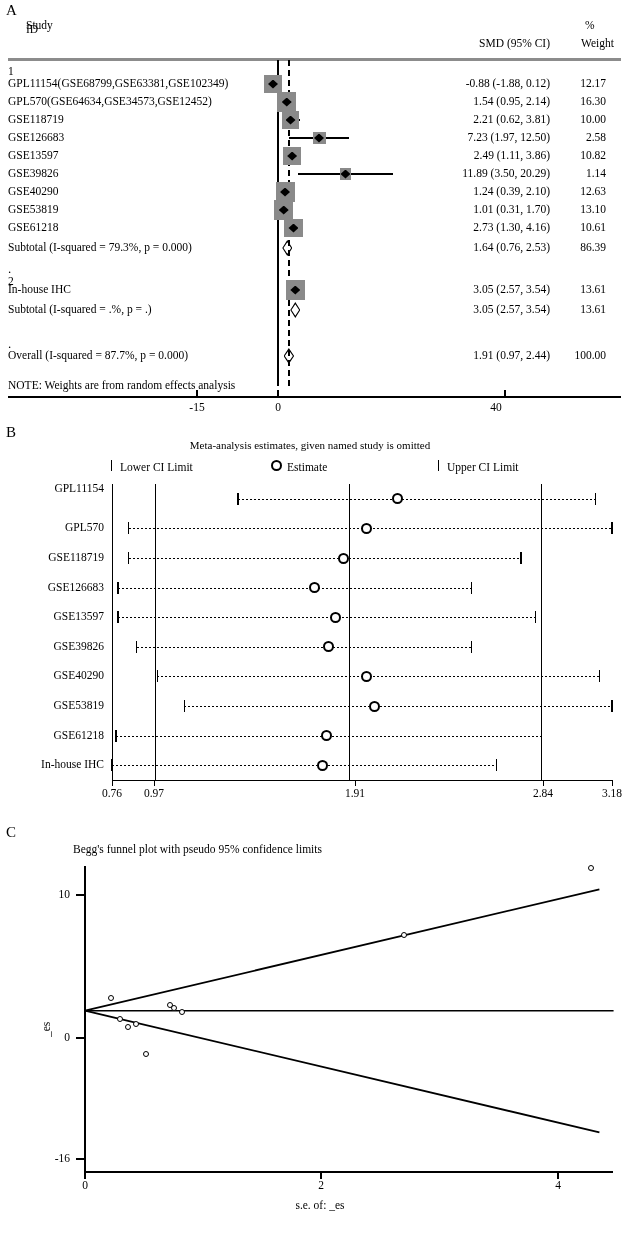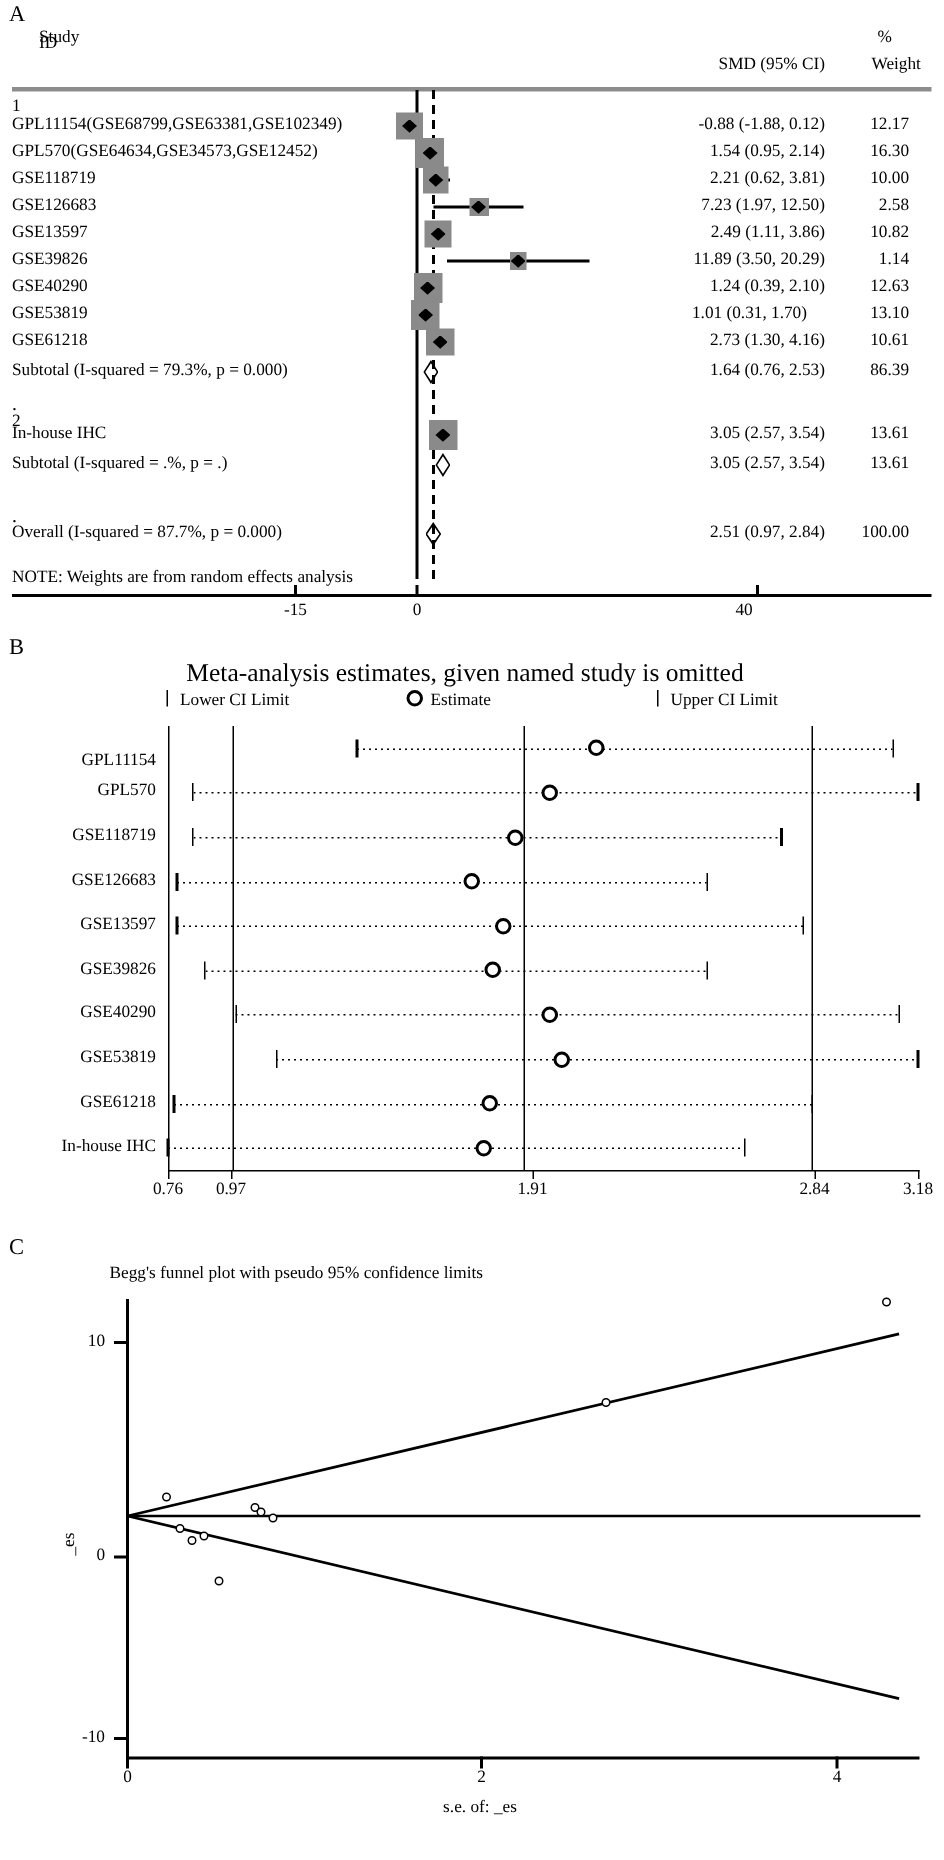--- a/index.html
+++ b/index.html
@@ -105,21 +105,21 @@
       <div class="ci-line" style="left: 297.863px; top: 173px; width: 95.2832px;"></div>
       <div class="box" style="left: 339.821px; top: 168.345px; width: 11.3099px; height: 11.3099px;"></div>
       <div class="dia" style="left: 340.476px; top: 169.5px; width: 10px; height: 9px;"></div>
       <div class="t" style="left: 8px; top: 186px;">GSE40290</div>
       <div class="t r" style="left: 402px; top: 186px; width: 148px;">1.24 (0.39, 2.10)</div>
       <div class="t r" style="left: 560px; top: 186px; width: 46px;">12.63</div>
       <div class="ci-line" style="left: 280.213px; top: 191px; width: 9.70425px;"></div>
       <div class="box" style="left: 275.528px; top: 182.491px; width: 19.017px; height: 19.017px;"></div>
       <div class="dia" style="left: 280.037px; top: 187.5px; width: 10px; height: 9px;"></div>
       <div class="t" style="left: 8px; top: 204px;">GSE53819</div>
-      <div class="t r" style="left: 390px; top: 204px; width: 148px;">1.01 (0.31, 1.70)</div>
+      <div class="t r" style="left: 402px; top: 204px; width: 148px;">1.01 (0.31, 1.70)</div>
       <div class="t r" style="left: 560px; top: 204px; width: 46px;">13.10</div>
       <div class="ci-line" style="left: 279.759px; top: 209px; width: 7.88825px;"></div>
       <div class="box" style="left: 274.122px; top: 200.39px; width: 19.2201px; height: 19.2201px;"></div>
       <div class="dia" style="left: 278.732px; top: 205.5px; width: 10px; height: 9px;"></div>
       <div class="t" style="left: 8px; top: 222px;">GSE61218</div>
       <div class="t r" style="left: 402px; top: 222px; width: 148px;">2.73 (1.30, 4.16)</div>
       <div class="t r" style="left: 560px; top: 222px; width: 46px;">10.61</div>
       <div class="ci-line" style="left: 285.377px; top: 227px; width: 16.2305px;"></div>
       <div class="box" style="left: 284.444px; top: 218.951px; width: 18.0976px; height: 18.0976px;"></div>
       <div class="dia" style="left: 288.493px; top: 223.5px; width: 10px; height: 9px;"></div>
@@ -131,21 +131,21 @@
       <div class="t r" style="left: 402px; top: 284px; width: 148px;">3.05 (2.57, 3.54)</div>
       <div class="t r" style="left: 560px; top: 284px; width: 46px;">13.61</div>
       <div class="ci-line" style="left: 292.585px; top: 289px; width: 5.50475px;"></div>
       <div class="box" style="left: 285.591px; top: 280.282px; width: 19.4364px; height: 19.4364px;"></div>
       <div class="dia" style="left: 290.309px; top: 285.5px; width: 10px; height: 9px;"></div>
       <div class="t" style="left: 8px; top: 304px;">Subtotal  (I-squared = .%, p = .)</div>
       <div class="t r" style="left: 402px; top: 304px; width: 148px;">3.05 (2.57, 3.54)</div>
       <div class="t r" style="left: 560px; top: 304px; width: 46px;">13.61</div>
       <div class="dia-open" style="left: 290.309px; top: 302px; width: 10px; height: 16px;"></div>
       <div class="t" style="left: 8px; top: 350px;">Overall  (I-squared = 87.7%, p = 0.000)</div>
-      <div class="t r" style="left: 402px; top: 350px; width: 148px;">2.51 (0.97, 2.84)</div>
+      <div class="t r" style="left: 402px; top: 350px; width: 148px;">1.91 (0.97, 2.44)</div>
       <div class="t r" style="left: 560px; top: 350px; width: 46px;">100.00</div>
       <div class="dia-open" style="left: 283.533px; top: 348px; width: 10.6122px; height: 16px;"></div>
     </div>
 
   <div class="t" style="left:8px;top:262px;font-size:13px;">.</div>
   <div class="t" style="left:8px;top:276px;">2</div>
   <div class="t" style="left:8px;top:337px;font-size:13px;">.</div>
 
   <div class="t" style="left:8px;top:380px;">NOTE: Weights are from random effects analysis</div>
 
@@ -154,36 +154,36 @@
   <div class="axis-line" style="left:277px;top:390px;width:2px;height:7px;"></div>
   <div class="axis-line" style="left:504px;top:390px;width:2px;height:7px;"></div>
   <div class="t center" style="left:177px;top:402px;width:40px;">-15</div>
   <div class="t center" style="left:258px;top:402px;width:40px;">0</div>
   <div class="t center" style="left:476px;top:402px;width:40px;">40</div>
 </div>
 
 <div class="panel" id="panelB">
   <div class="panel-letter" style="left:6px;top:6px;">B</div>
 
-  <div class="t center" style="left:60px;top:22px;width:500px;font-size:17px;">Meta-analysis estimates, given named study is omitted</div>
+  <div class="t center" style="left:60px;top:22px;width:500px;font-size:11px;">Meta-analysis estimates, given named study is omitted</div>
 
   <div class="b-tickend" style="left:111px;top:42px;height:11px;"></div>
   <div class="t" style="left:120px;top:44px;">Lower CI Limit</div>
   <div class="b-circ" style="left:271px;top:42px;width:11px;height:11px;"></div>
   <div class="t" style="left:287px;top:44px;">Estimate</div>
   <div class="b-tickend" style="left:438px;top:42px;height:11px;"></div>
   <div class="t" style="left:447px;top:44px;">Upper CI Limit</div>
 
   <div class="b-frameline" style="left:112px;top:66px;height:296px;"></div>
   <div class="b-refline" id="b-ref-lo" style="left: 154.788px; top: 66px; height: 296px;"></div>
   <div class="b-refline" id="b-ref-mid" style="left: 349.003px; top: 66px; height: 296px;"></div>
   <div class="b-refline" id="b-ref-hi" style="left: 541.152px; top: 66px; height: 296px;"></div>
 
   <div id="b-rows">
-      <div class="t" style="left: 0px; top: 84px; width: 104px; text-align: right;">GPL11154</div>
+      <div class="t" style="left: 0px; top: 65px; width: 104px; text-align: right;">GPL11154</div>
       <div class="b-dotrow" style="left: 238.033px; top: 80.8px; width: 357.438px;"></div>
       <div class="b-tickend" style="left: 237.333px; top: 74.8px;"></div>
       <div class="b-tickend" style="left: 594.771px; top: 74.8px;"></div>
       <div class="b-circ" style="left: 391.624px; top: 75.3px; width: 11px; height: 11px;"></div>
       <div class="t" style="left: 0px; top: 104.4px; width: 104px; text-align: right;">GPL570</div>
       <div class="b-dotrow" style="left: 128.529px; top: 110.4px; width: 483.471px;"></div>
       <div class="b-tickend" style="left: 127.829px; top: 104.4px;"></div>
       <div class="b-tickend" style="left: 611.3px; top: 104.4px;"></div>
       <div class="b-circ" style="left: 360.632px; top: 104.9px; width: 11px; height: 11px;"></div>
       <div class="t" style="left: 0px; top: 134px; width: 104px; text-align: right;">GSE118719</div>
@@ -247,21 +247,21 @@
   <div class="t" style="left:73px;top:22px;font-size:11.5px;">Begg's funnel plot with pseudo 95% confidence limits</div>
 
   <div class="c-axis" style="left:84px;top:44px;width:1.8px;height:306px;"></div>
   <div class="c-axis" style="left:84px;top:349px;width:529px;height:1.8px;"></div>
 
   <div class="c-axis" style="left:76px;top:72px;width:9px;height:1.8px;"></div>
   <div class="c-axis" style="left:76px;top:215px;width:9px;height:1.8px;"></div>
   <div class="c-axis" style="left:76px;top:336px;width:9px;height:1.8px;"></div>
   <div class="t r" style="left:36px;top:67px;width:34px;">10</div>
   <div class="t r" style="left:36px;top:210px;width:34px;">0</div>
-  <div class="t r" style="left:36px;top:331px;width:34px;">-10</div>
+  <div class="t r" style="left:36px;top:331px;width:34px;">-16</div>
 
   <div class="c-axis" style="left:84px;top:349px;width:1.8px;height:8px;"></div>
   <div class="c-axis" style="left:320px;top:349px;width:1.8px;height:8px;"></div>
   <div class="c-axis" style="left:557px;top:349px;width:1.8px;height:8px;"></div>
   <div class="t center" style="left:65px;top:358px;width:40px;">0</div>
   <div class="t center" style="left:301px;top:358px;width:40px;">2</div>
   <div class="t center" style="left:538px;top:358px;width:40px;">4</div>
 
   <div class="t center" style="left:260px;top:378px;width:120px;">s.e. of: _es</div>
   <div class="c-ylabel" style="left:40px;top:215px;">_es</div>

